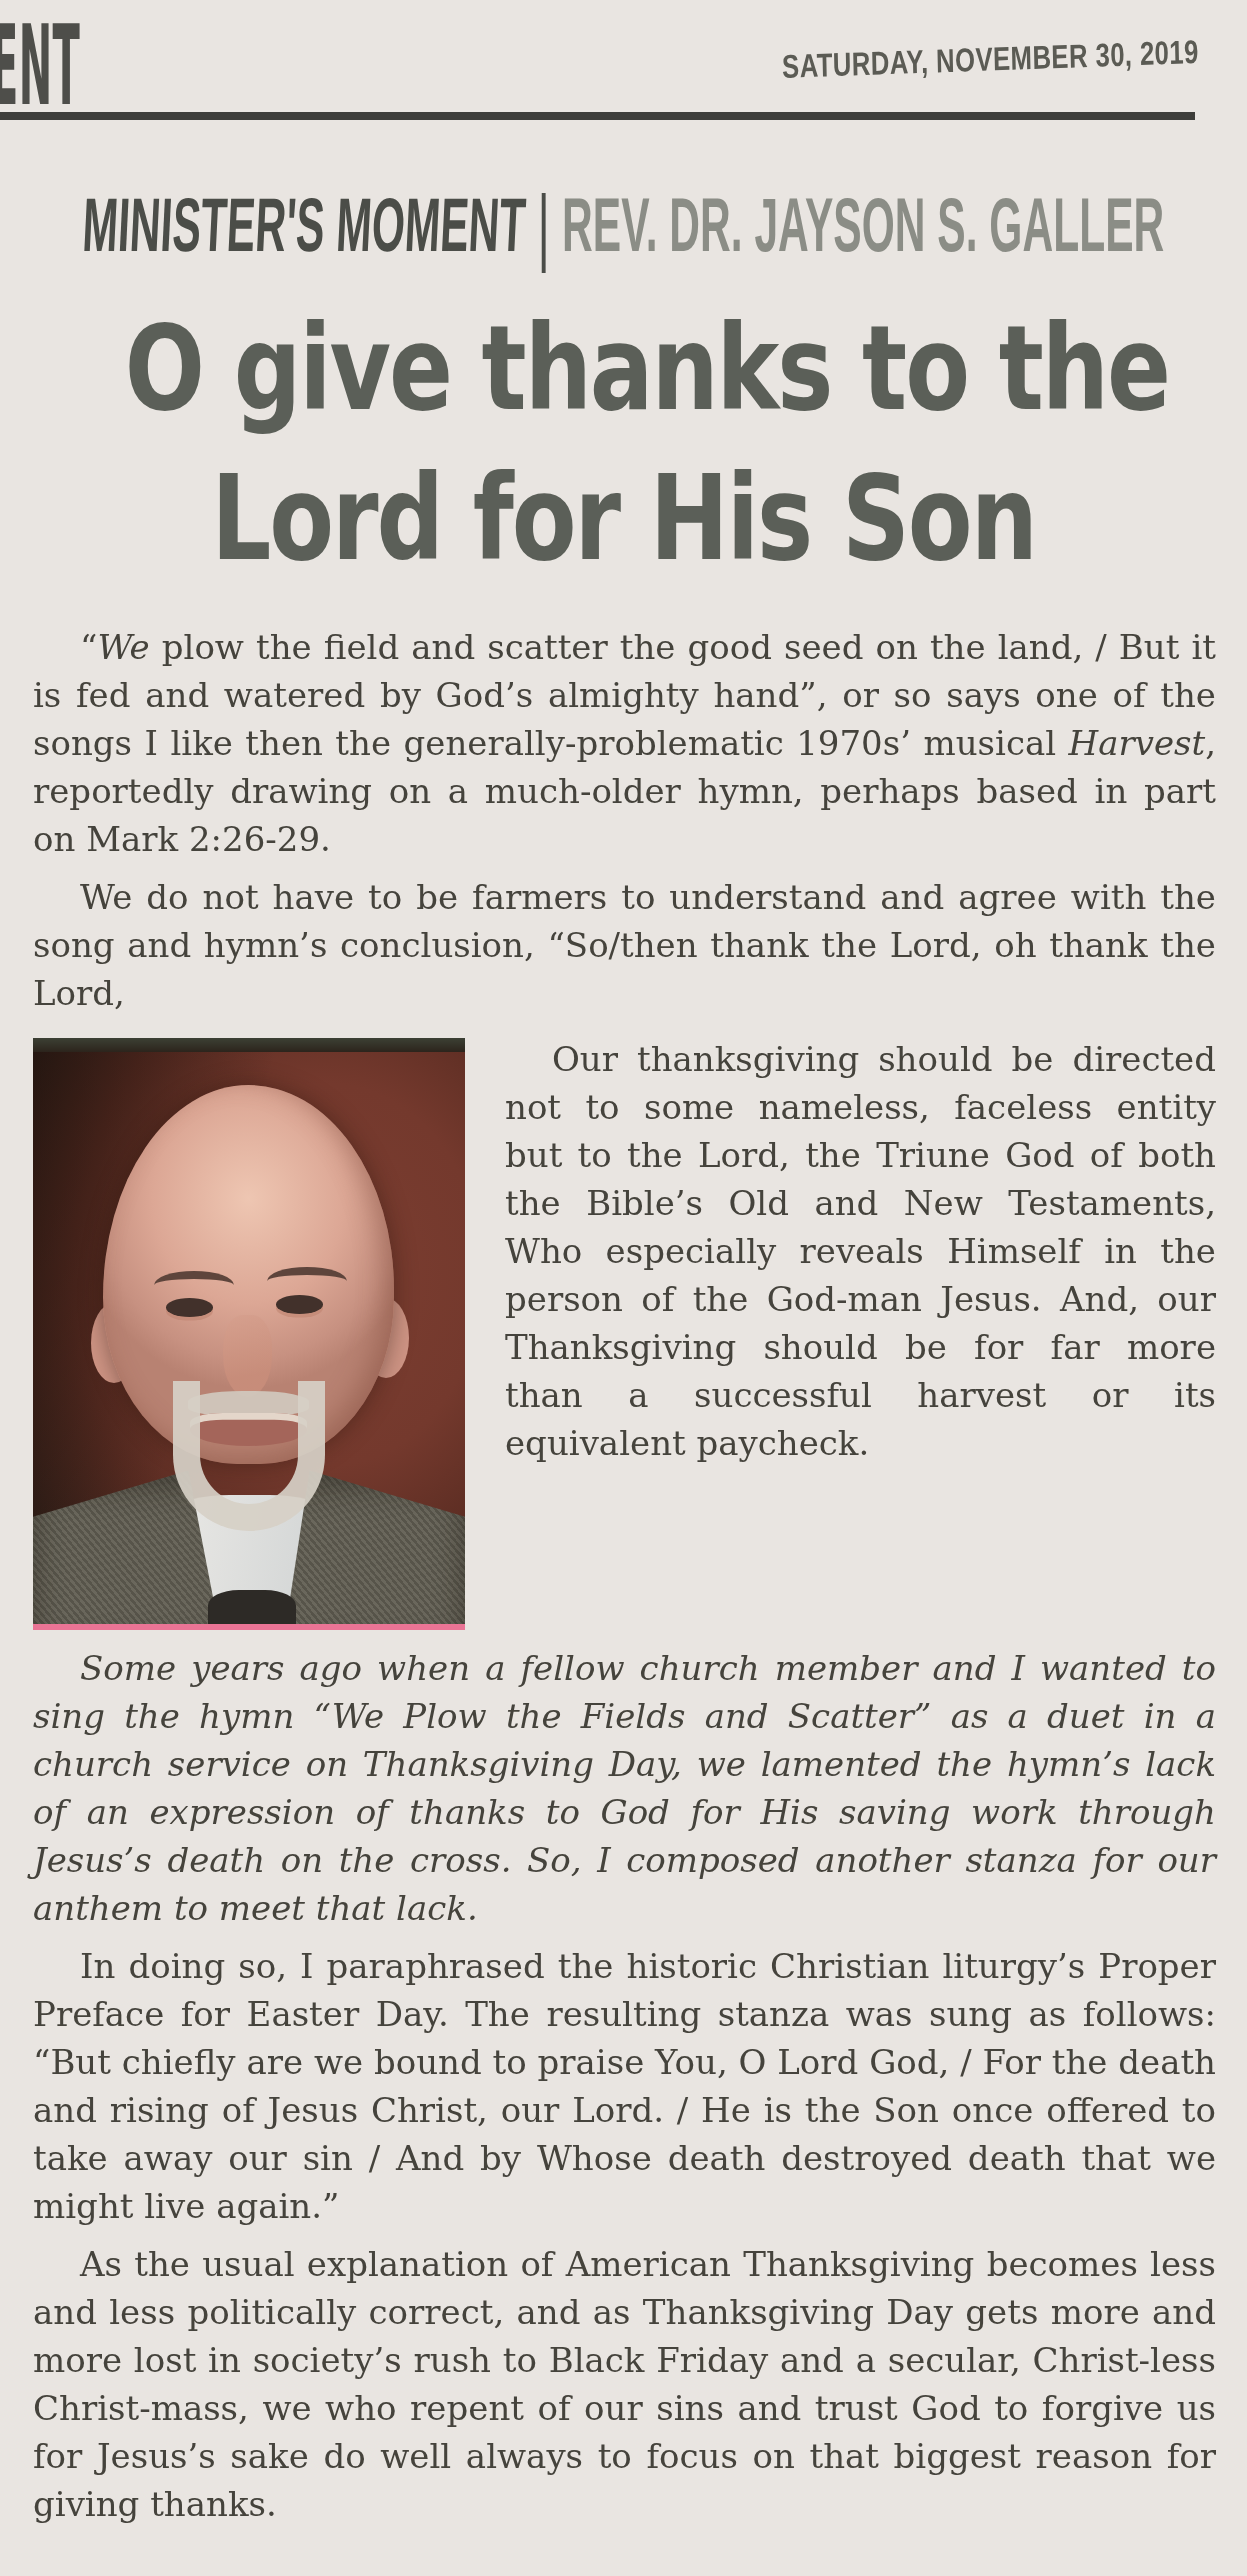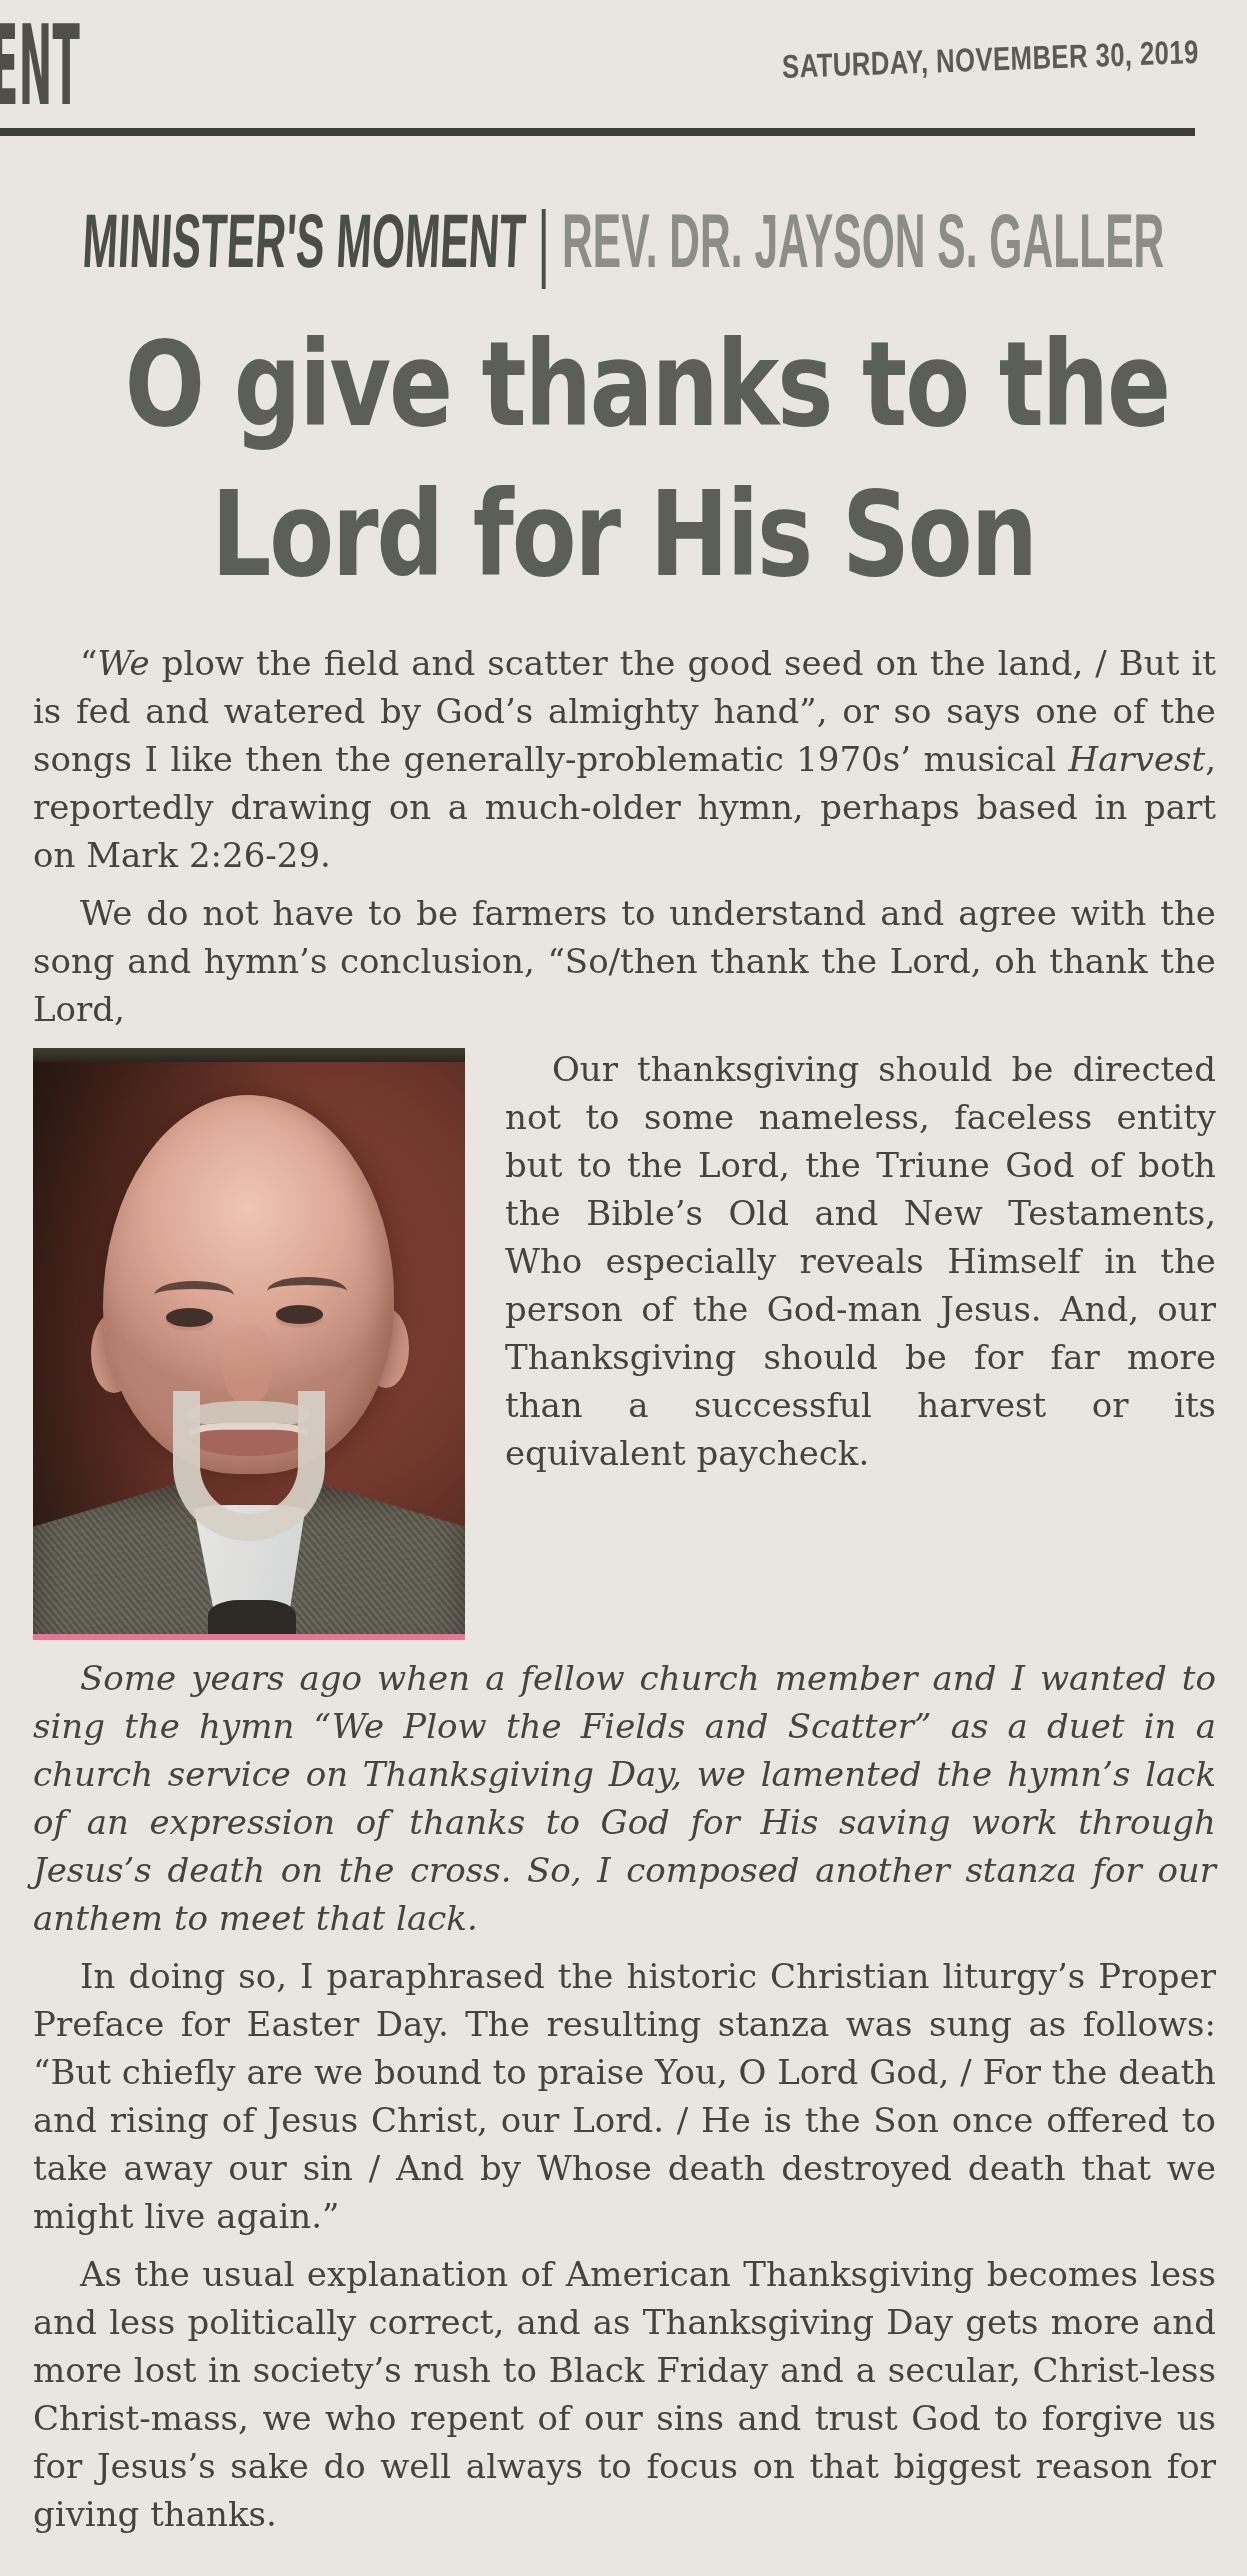--- a/index.html
+++ b/index.html
@@ -5,21 +5,21 @@
   * { margin:0; padding:0; box-sizing:border-box; }
   html,body { width:1247px; }
   body {
     height:2646px; overflow:hidden; position:relative;
     background:var(--paper,#e9e5e1);
     font-family:"DejaVu Serif", serif;
   }
   .page { width:100%; height:100%; position:relative; }
 
   
-  .masthead { position:relative; height:128px; }
+  .masthead { position:relative; height:112px; }
   .ent {
     position:absolute; top:10.3px; left:-9.3px;
     font-family:"DejaVu Sans", sans-serif;
     font-weight:800; font-size:111px; line-height:1; letter-spacing:1px;
     color:var(--masthead-ink,#4e4e4a);
     transform:scaleX(0.36); transform-origin:0 0;
     white-space:nowrap;
   }
   .date {
     position:absolute; top:35px; right:49px;
@@ -57,21 +57,21 @@
   .headline .hl { display:block; transform:scaleX(0.80); transform-origin:center; white-space:nowrap; }
 
   
   .article {
     margin:30px 31px 0 33px;
     font-size:34px; line-height:48px; text-align:justify;
     color:var(--ink,#45433c);
   }
   .para   { margin:0 0 10.3px; }
   .indent { text-indent:47px; }
-  .tight  { margin-bottom:12px; }
+  .tight  { margin-bottom:18px; }
   .cont   { text-indent:0; }
   .clearp { clear:left;font-style:italic; }
 
   
   .photo {
     float:left; width:432px; height:592px; margin:3.1px 40px 13.4px 0;
     position:relative; overflow:hidden;
     background:
       linear-gradient(105deg, rgba(20,12,8,.55), rgba(20,12,8,0) 42%),
       radial-gradient(95% 85% at 68% 40%,

